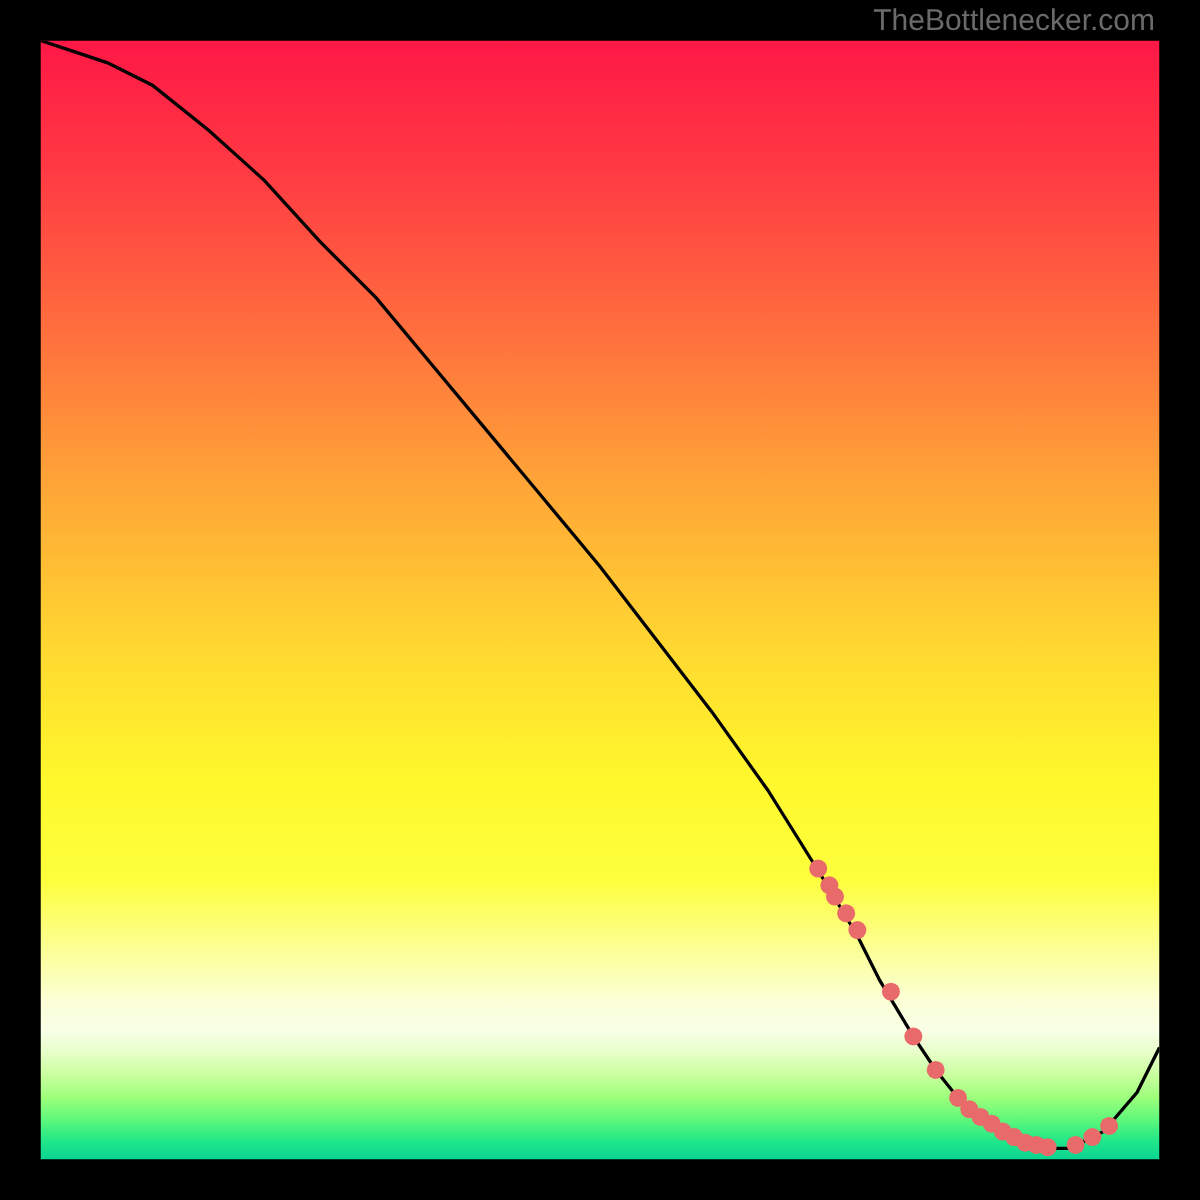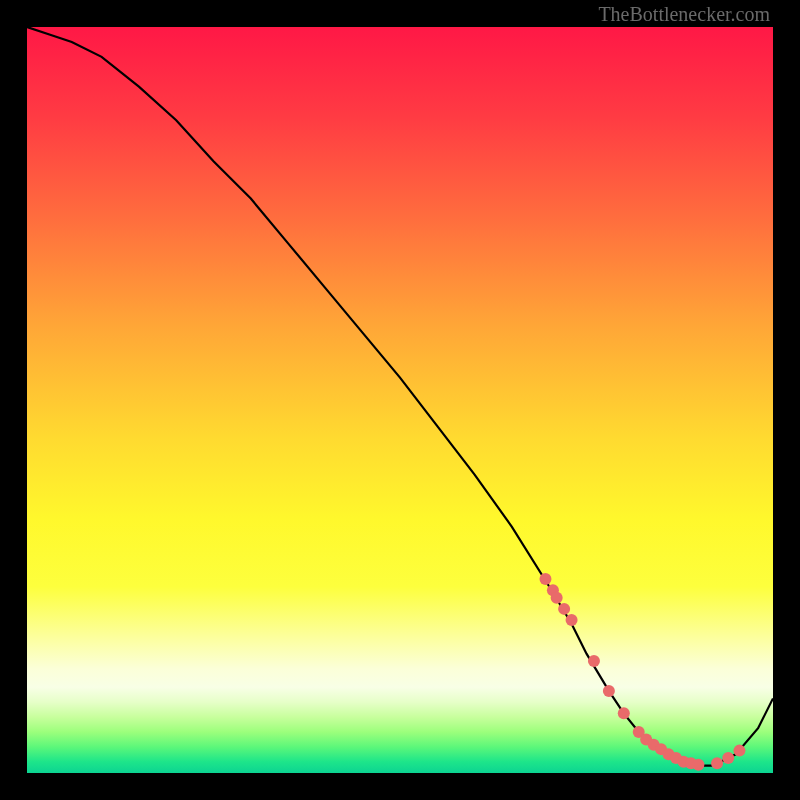--- a/index.html
+++ b/index.html
@@ -35,21 +35,21 @@
     left: 0;
     top: 0;
     width: 100%;
     height: 100%;
   }
   .attribution {
     position: absolute;
     top: 3px;
     right: 30px;
     color: #6a6a6a;
-    font-family: Liberation Serif, serif;
+    font-family: Liberation Sans, sans-serif;
     font-size: 20px;
     font-weight: 500;
     text-align: center;
   }
 </style>
 </head>
 <body>
 
 <div class="chart-container">
   <div class="attribution">TheBottlenecker.com</div>

